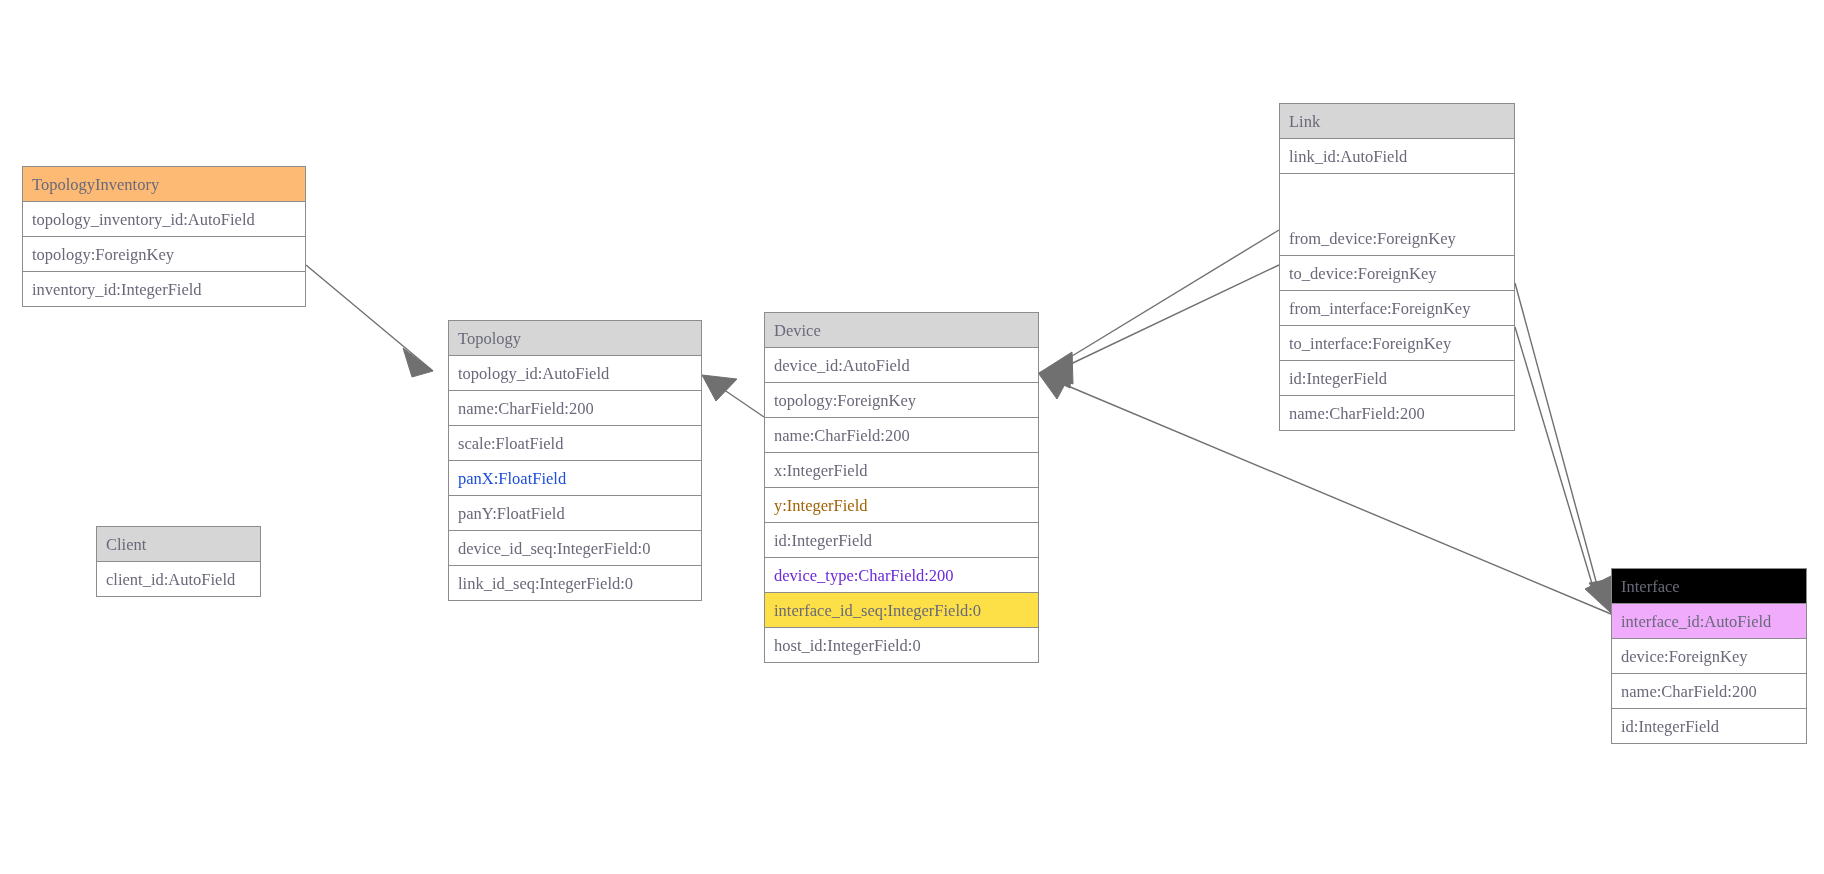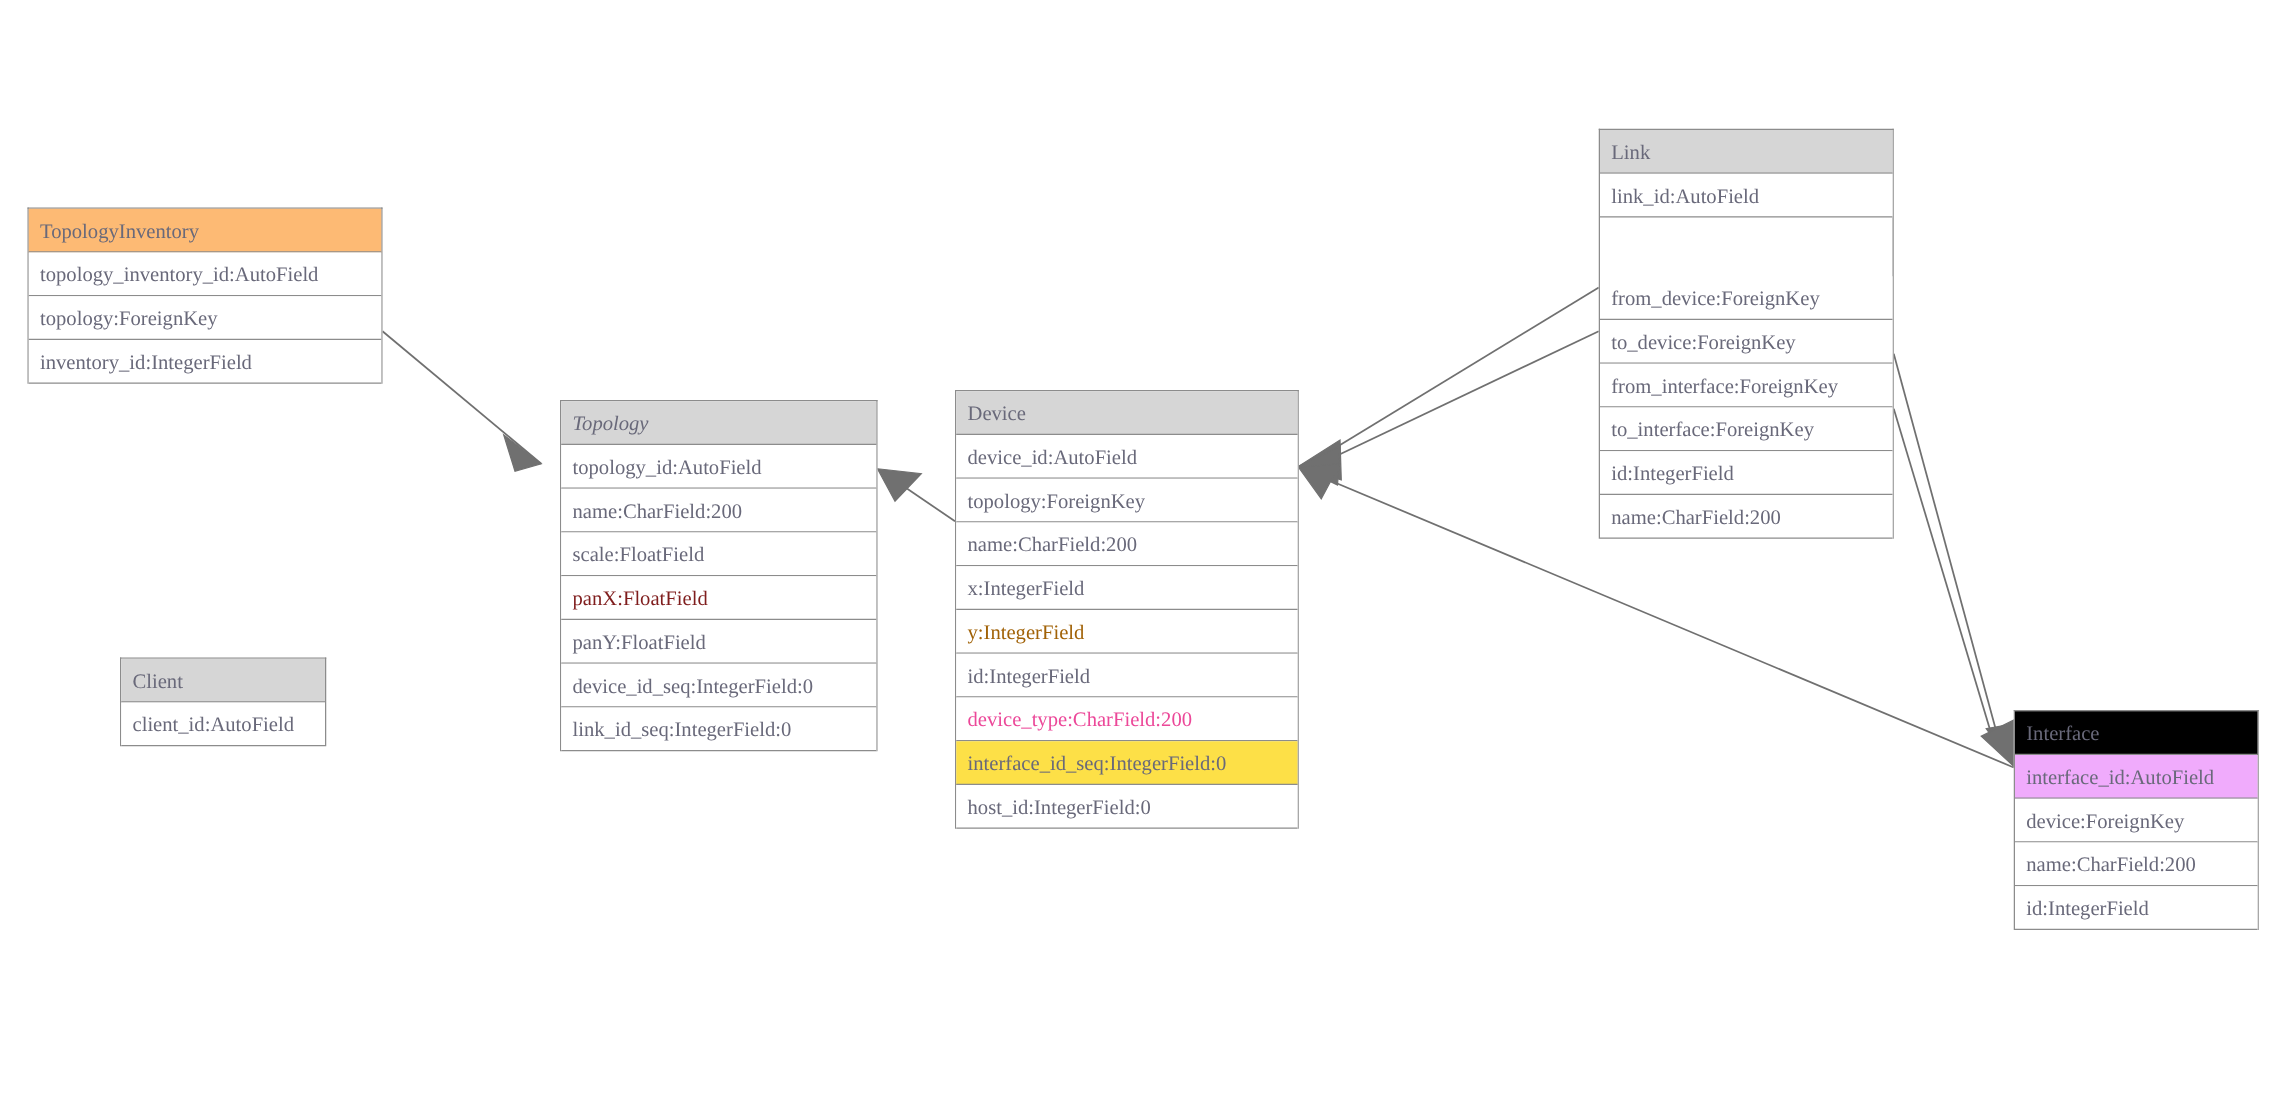--- a/index.html
+++ b/index.html
@@ -99,38 +99,38 @@
         <div class="entity-header" style="background: #fdba74; color: rgb(105, 105, 122); border-bottom-color: rgb(140, 140, 140);">TopologyInventory</div>
         <div class="entity-row" style="background: rgb(255, 255, 255); color: rgb(105, 105, 122); border-bottom-color: rgb(140, 140, 140);">topology_inventory_id:AutoField</div>
         <div class="entity-row" style="background: rgb(255, 255, 255); color: rgb(105, 105, 122); border-bottom-color: rgb(140, 140, 140);">topology:ForeignKey</div>
         <div class="entity-row" style="background: rgb(255, 255, 255); color: rgb(105, 105, 122); border-bottom-color: rgb(140, 140, 140);">inventory_id:IntegerField</div>
       </div>
       <div class="entity" style="left: 96px; top: 526px; width: 165px; border-color: rgb(140, 140, 140);">
         <div class="entity-header" style="background: rgb(214, 214, 214); color: rgb(105, 105, 122); border-bottom-color: rgb(140, 140, 140);">Client</div>
         <div class="entity-row" style="background: rgb(255, 255, 255); color: rgb(105, 105, 122); border-bottom-color: rgb(140, 140, 140);">client_id:AutoField</div>
       </div>
       <div class="entity" style="left: 448px; top: 320px; width: 254px; border-color: rgb(140, 140, 140);">
-        <div class="entity-header" style="background: rgb(214, 214, 214); color: rgb(105, 105, 122); border-bottom-color: rgb(140, 140, 140); font-style: italic;">Topology</div>
+        <div class="entity-header" style="background: rgb(214, 214, 214); color: rgb(105, 105, 122); border-bottom-color: rgb(140, 140, 140);">Topology</div>
         <div class="entity-row" style="background: rgb(255, 255, 255); color: rgb(105, 105, 122); border-bottom-color: rgb(140, 140, 140);">topology_id:AutoField</div>
         <div class="entity-row" style="background: rgb(255, 255, 255); color: rgb(105, 105, 122); border-bottom-color: rgb(140, 140, 140);">name:CharField:200</div>
         <div class="entity-row" style="background: rgb(255, 255, 255); color: rgb(105, 105, 122); border-bottom-color: rgb(140, 140, 140);">scale:FloatField</div>
-        <div class="entity-row" style="background: rgb(255, 255, 255); color: #7f1d1d; border-bottom-color: rgb(140, 140, 140);">panX:FloatField</div>
+        <div class="entity-row" style="background: rgb(255, 255, 255); color: #1d4ed8; border-bottom-color: rgb(140, 140, 140);">panX:FloatField</div>
         <div class="entity-row" style="background: rgb(255, 255, 255); color: rgb(105, 105, 122); border-bottom-color: rgb(140, 140, 140);">panY:FloatField</div>
         <div class="entity-row" style="background: rgb(255, 255, 255); color: rgb(105, 105, 122); border-bottom-color: rgb(140, 140, 140);">device_id_seq:IntegerField:0</div>
         <div class="entity-row" style="background: rgb(255, 255, 255); color: rgb(105, 105, 122); border-bottom-color: rgb(140, 140, 140);">link_id_seq:IntegerField:0</div>
       </div>
       <div class="entity" style="left: 764px; top: 312px; width: 275px; border-color: rgb(140, 140, 140);">
         <div class="entity-header" style="background: rgb(214, 214, 214); color: rgb(105, 105, 122); border-bottom-color: rgb(140, 140, 140);">Device</div>
         <div class="entity-row" style="background: rgb(255, 255, 255); color: rgb(105, 105, 122); border-bottom-color: rgb(140, 140, 140);">device_id:AutoField</div>
         <div class="entity-row" style="background: rgb(255, 255, 255); color: rgb(105, 105, 122); border-bottom-color: rgb(140, 140, 140);">topology:ForeignKey</div>
         <div class="entity-row" style="background: rgb(255, 255, 255); color: rgb(105, 105, 122); border-bottom-color: rgb(140, 140, 140);">name:CharField:200</div>
         <div class="entity-row" style="background: rgb(255, 255, 255); color: rgb(105, 105, 122); border-bottom-color: rgb(140, 140, 140);">x:IntegerField</div>
         <div class="entity-row" style="background: rgb(255, 255, 255); color: #a16207; border-bottom-color: rgb(140, 140, 140);">y:IntegerField</div>
         <div class="entity-row" style="background: rgb(255, 255, 255); color: rgb(105, 105, 122); border-bottom-color: rgb(140, 140, 140);">id:IntegerField</div>
-        <div class="entity-row" style="background: rgb(255, 255, 255); color: #ec4899; border-bottom-color: rgb(140, 140, 140);">device_type:CharField:200</div>
+        <div class="entity-row" style="background: rgb(255, 255, 255); color: #6d28d9; border-bottom-color: rgb(140, 140, 140);">device_type:CharField:200</div>
         <div class="entity-row" style="background: #fde047; color: rgb(105, 105, 122); border-bottom-color: rgb(140, 140, 140);">interface_id_seq:IntegerField:0</div>
         <div class="entity-row" style="background: rgb(255, 255, 255); color: rgb(105, 105, 122); border-bottom-color: rgb(140, 140, 140);">host_id:IntegerField:0</div>
       </div>
       <div class="entity" style="left: 1279px; top: 103px; width: 236px; border-color: rgb(140, 140, 140);">
         <div class="entity-header" style="background: rgb(214, 214, 214); color: rgb(105, 105, 122); border-bottom-color: rgb(140, 140, 140);">Link</div>
         <div class="entity-row" style="background: rgb(255, 255, 255); color: rgb(105, 105, 122); border-bottom-color: rgb(140, 140, 140);">link_id:AutoField</div>
         <div class="entity-row" style="background: rgb(255, 255, 255); color: rgb(105, 105, 122); border-bottom-color: rgb(140, 140, 140); margin-top: 47px;">from_device:ForeignKey</div>
         <div class="entity-row" style="background: rgb(255, 255, 255); color: rgb(105, 105, 122); border-bottom-color: rgb(140, 140, 140);">to_device:ForeignKey</div>
         <div class="entity-row" style="background: rgb(255, 255, 255); color: rgb(105, 105, 122); border-bottom-color: rgb(140, 140, 140);">from_interface:ForeignKey</div>
         <div class="entity-row" style="background: rgb(255, 255, 255); color: rgb(105, 105, 122); border-bottom-color: rgb(140, 140, 140);">to_interface:ForeignKey</div>

